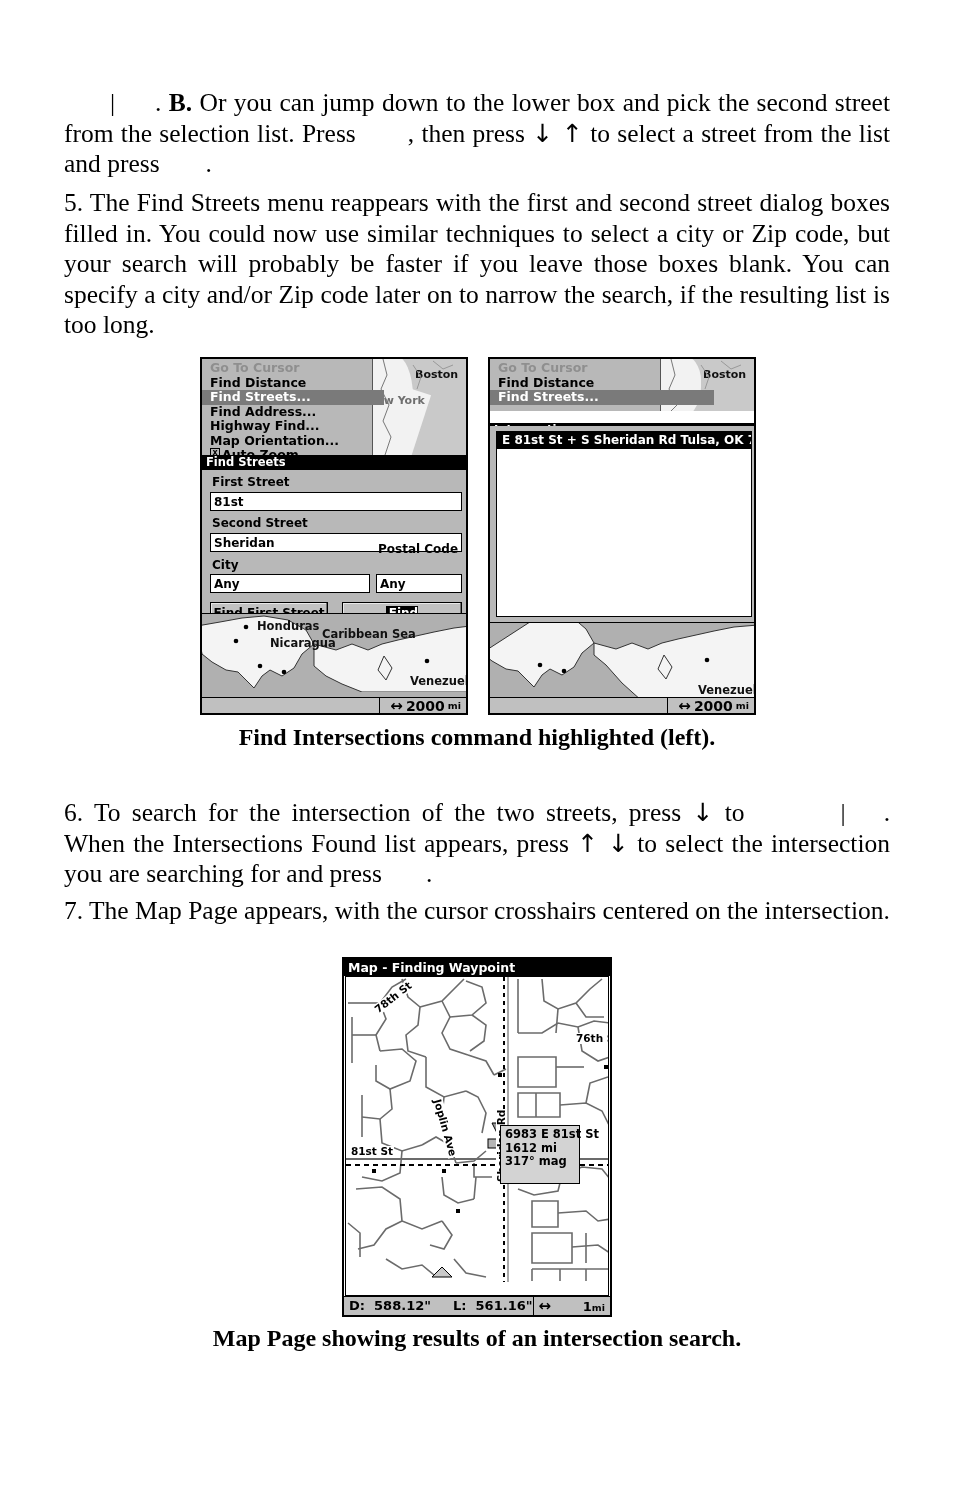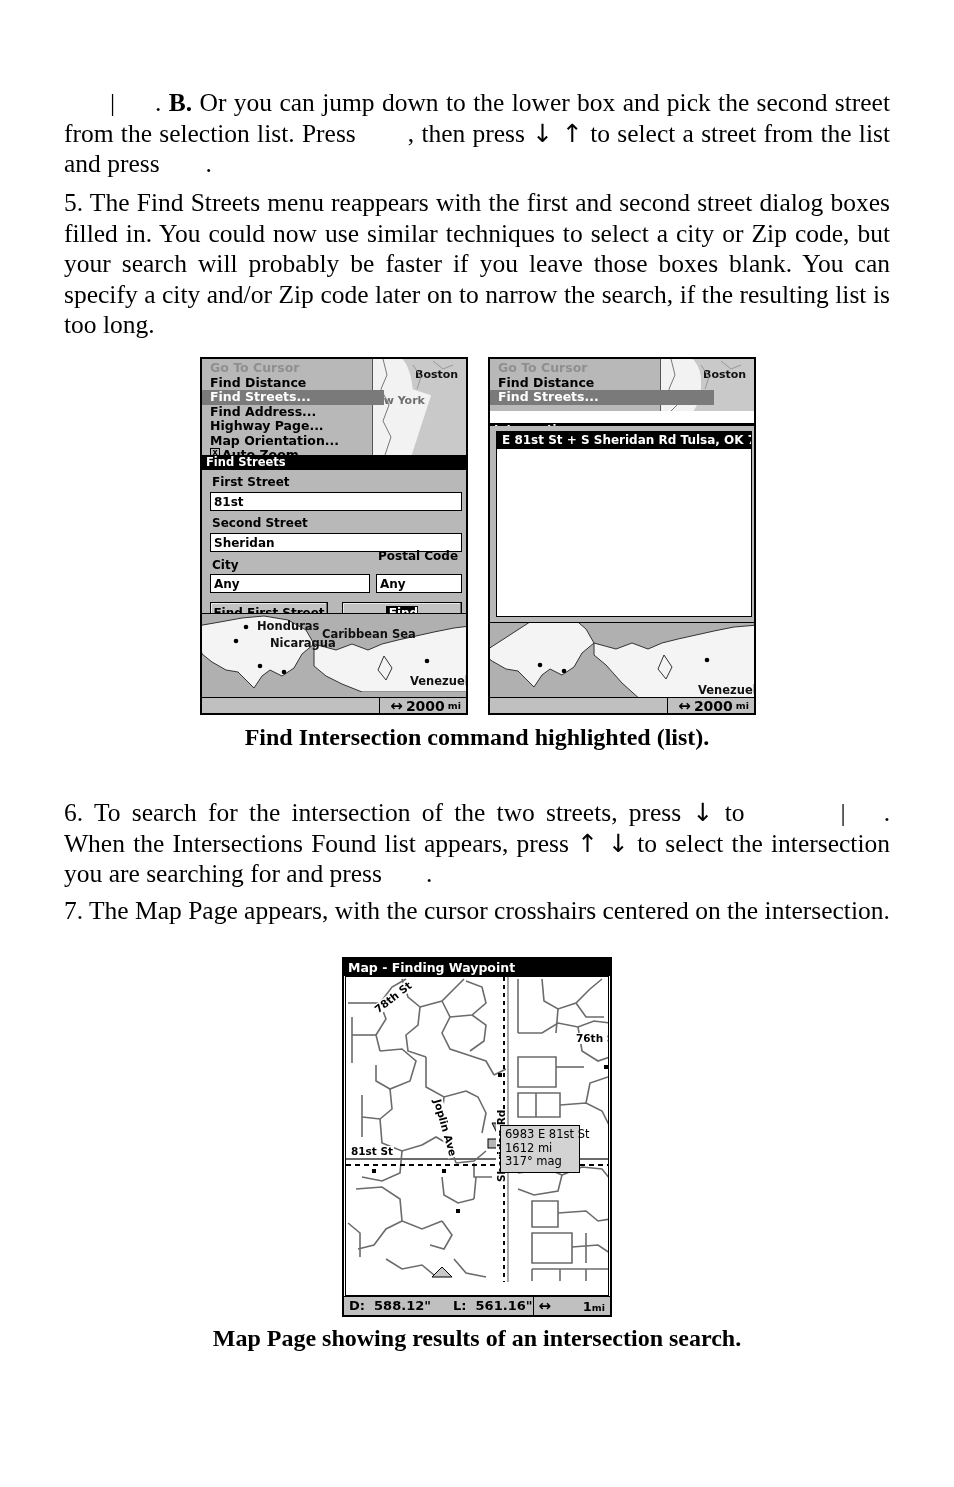--- a/index.html
+++ b/index.html
@@ -228,23 +228,23 @@
     background: #fff;
     white-space: nowrap;
     padding: 0 1px;
     line-height: 11px;
   }
   .infobox {
     position: absolute;
     background: #d3d3d3;
     border: 1px solid #000;
     box-sizing: border-box;
-    padding: 2px 4px 3px 4px;
+    padding: 2px 4px 14px 4px;
     font-size: 11.5px;
-    font-weight: normal;
+    font-weight: bold;
     line-height: 13.5px;
     color: #000;
     white-space: nowrap;
   }
   .map-status {
     position: absolute;
     left: 0; right: 0; bottom: 0;
     background: #c0c0c0;
     border-top: 1px solid #000;
     box-sizing: border-box;
@@ -295,41 +295,41 @@
             <path d="M40 6 L48 18 L44 30" stroke="#999" fill="none" stroke-width="1"></path>
             <path d="M60 2 L70 10 L80 6" stroke="#999" fill="none" stroke-width="1"></path>
           </svg>
         </div>
 
         <div class="menu-list" style="left:0; top:2px; width:170px;">
           <div class="menu-item dim">Go To Cursor</div>
           <div class="menu-item">Find Distance</div>
           <div class="menu-item sel" style="width:170px;">Find Streets...</div>
           <div class="menu-item">Find Address...</div>
-          <div class="menu-item">Highway Page...</div>
+          <div class="menu-item">Highway Find...</div>
           <div class="menu-item">Map Orientation...</div>
           <div class="menu-item chk" style="height:9px;">
             <span style="display:inline-block;border:1px solid #000;width:8px;height:8px;line-height:7px;font-size:8px;text-align:center;vertical-align:top;margin-right:2px;">x</span><span>Auto Zoom</span>
           </div>
         </div>
       </div>
 
       <div class="titlebar" style="top:96px; height:15px;">Find Streets</div>
 
       <div class="dlg" style="top:111px; height:152px;">
         <div class="fld-label" style="left:10px; top:5px;">First Street</div>
         <div class="fld-box" style="left:8px; top:22px; width:252px; height:19px;">81st</div>
 
         <div class="fld-label" style="left:10px; top:46px;">Second Street</div>
         <div class="fld-box" style="left:8px; top:63px; width:252px; height:19px;">Sheridan</div>
 
         <div class="fld-label" style="left:10px; top:88px;">City</div>
         <div class="fld-box" style="left:8px; top:104px; width:160px; height:19px;">Any</div>
 
-        <div class="fld-label" style="left:176px; top:79px;">Postal Code</div>
+        <div class="fld-label" style="left:176px; top:72px;">Postal Code</div>
         <div class="fld-box" style="left:174px; top:104px; width:86px; height:19px;">Any</div>
 
         <div class="btn" style="left:8px; top:132px; width:118px; height:20px;">
           <span>Find First Street</span>
         </div>
         <div class="btn" style="left:140px; top:132px; width:120px; height:20px;">
           <span class="lbl-hi">Find Intersection</span>
         </div>
       </div>
 
@@ -410,21 +410,21 @@
           <span class="dblarrow">↔</span>
             <span>2000</span>
             <span class="unit">mi</span>
         </div>
       </div>
 
     </div>
   </div>
 
   <div class="caption" style="top:723px;">
-    <div>Find Intersection command highlighted (list).</div>
+    <div>Find Intersections command highlighted (left).</div>
   </div>
 
   <div class="copy last-line-left" style="top:798px;">
     <span>6. To search for the intersection of the two streets, press</span> <span class="arrow">↓</span> <span>to</span><span class="gap" style="width:96px;"></span><span style="font-family:'Liberation Serif',serif;">|</span><span class="gap" style="width:38px;"></span><span>. When the Intersections Found list appears, press</span> <span class="arrow">↑ ↓</span> <span>to select the intersection you are searching for and press</span><span class="gap" style="width:44px;"></span><span>.</span>
   </div>
 
   <div class="copy last-line-left" style="top:896px;">7. The Map Page appears, with the cursor crosshairs centered on the intersection.</div>
 
   <div class="device" style="left:342px; top:957px; width:270px; height:360px;">
     <div class="dev-inner">

